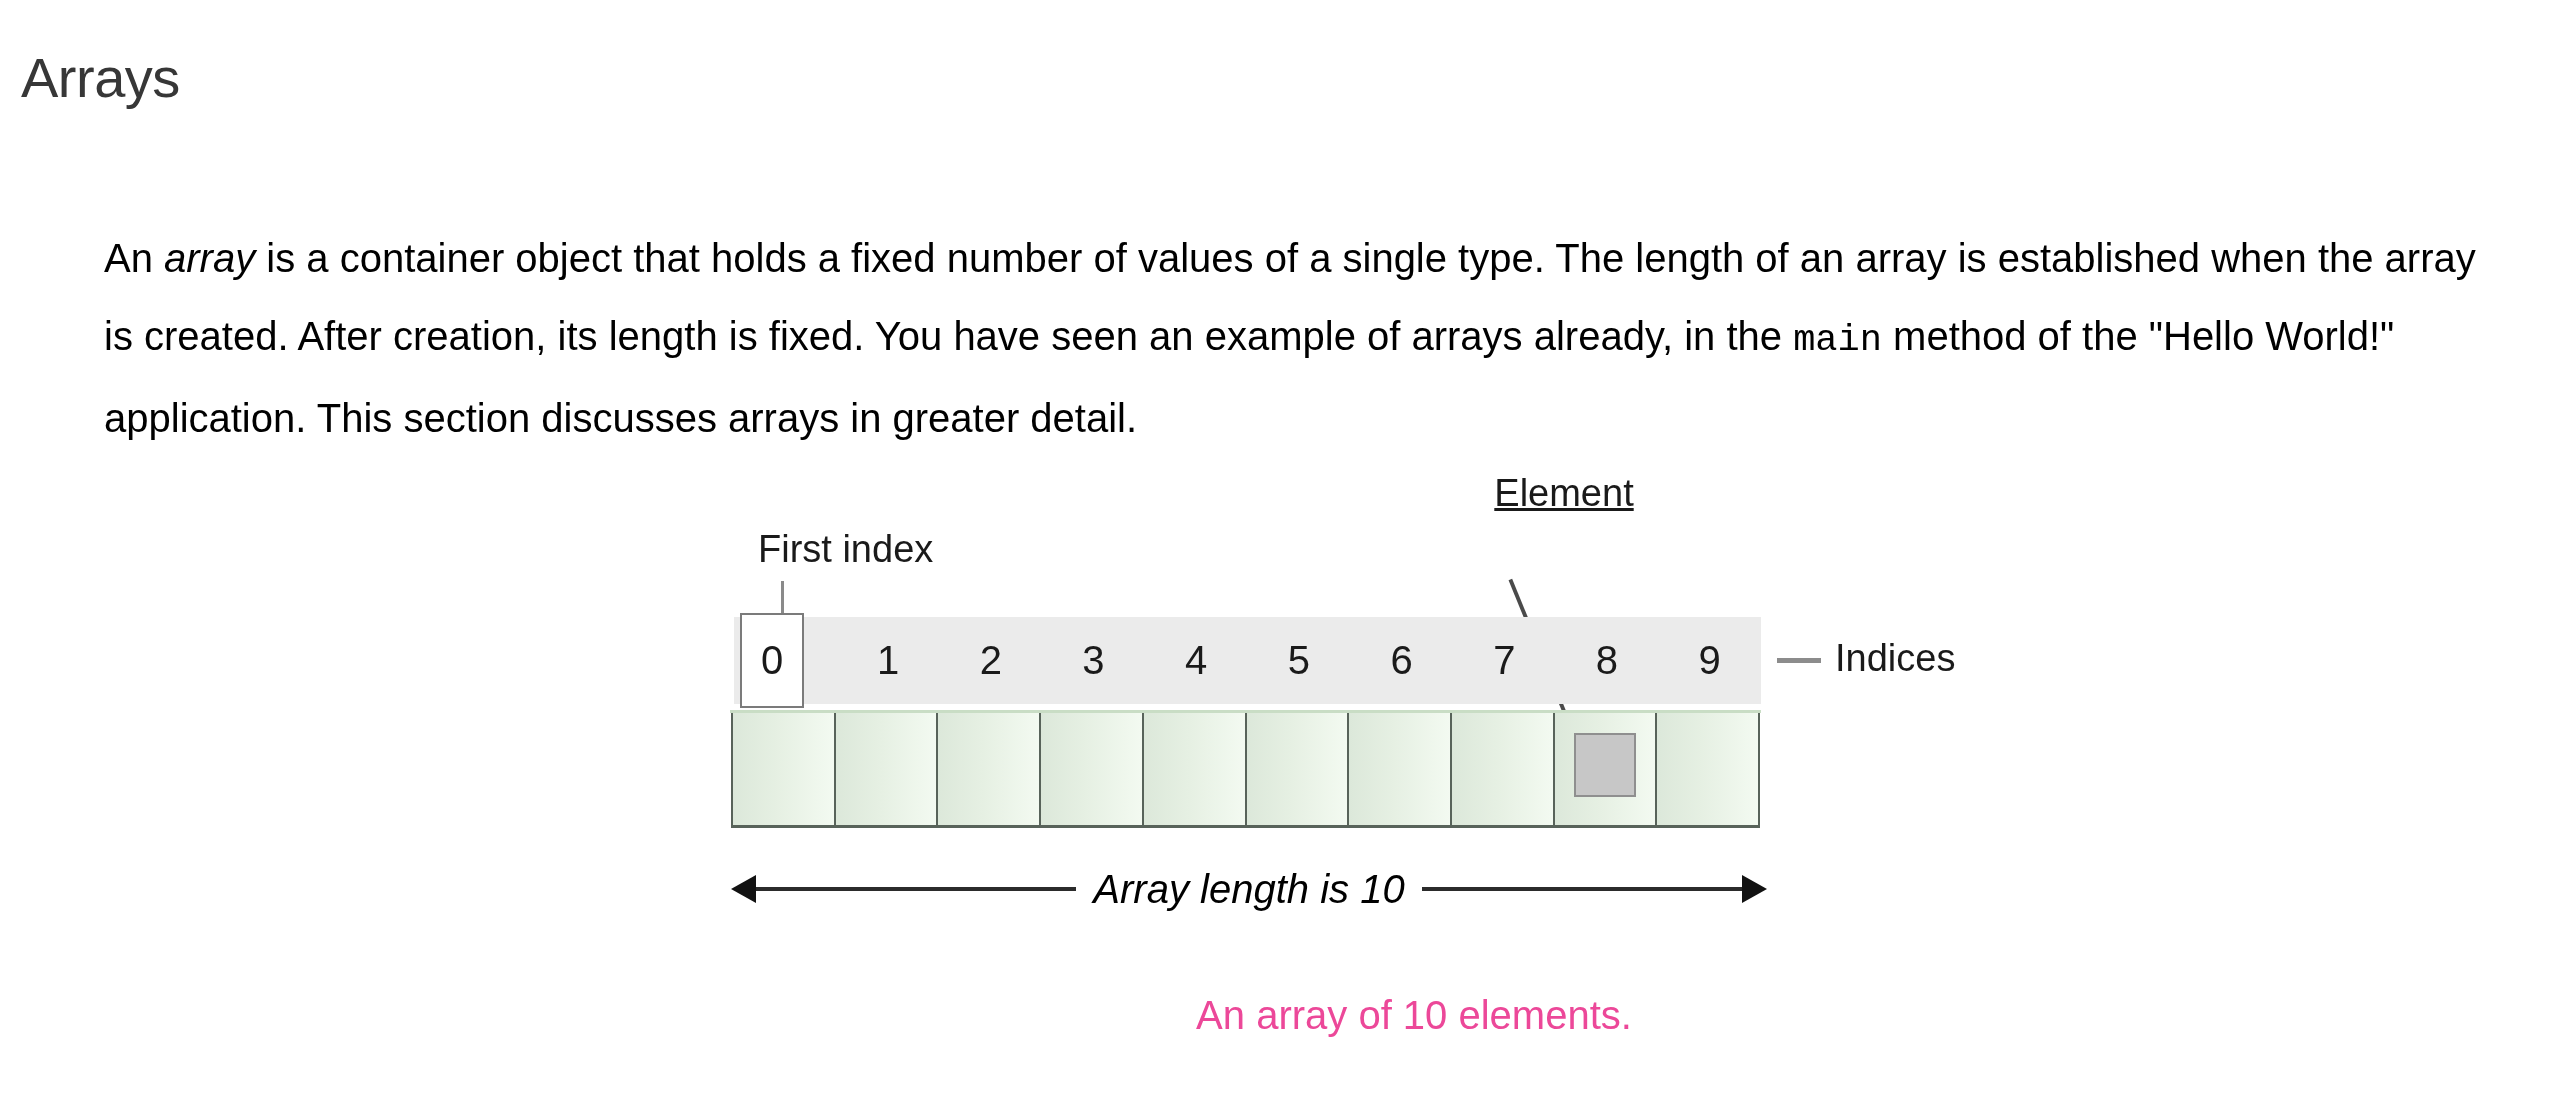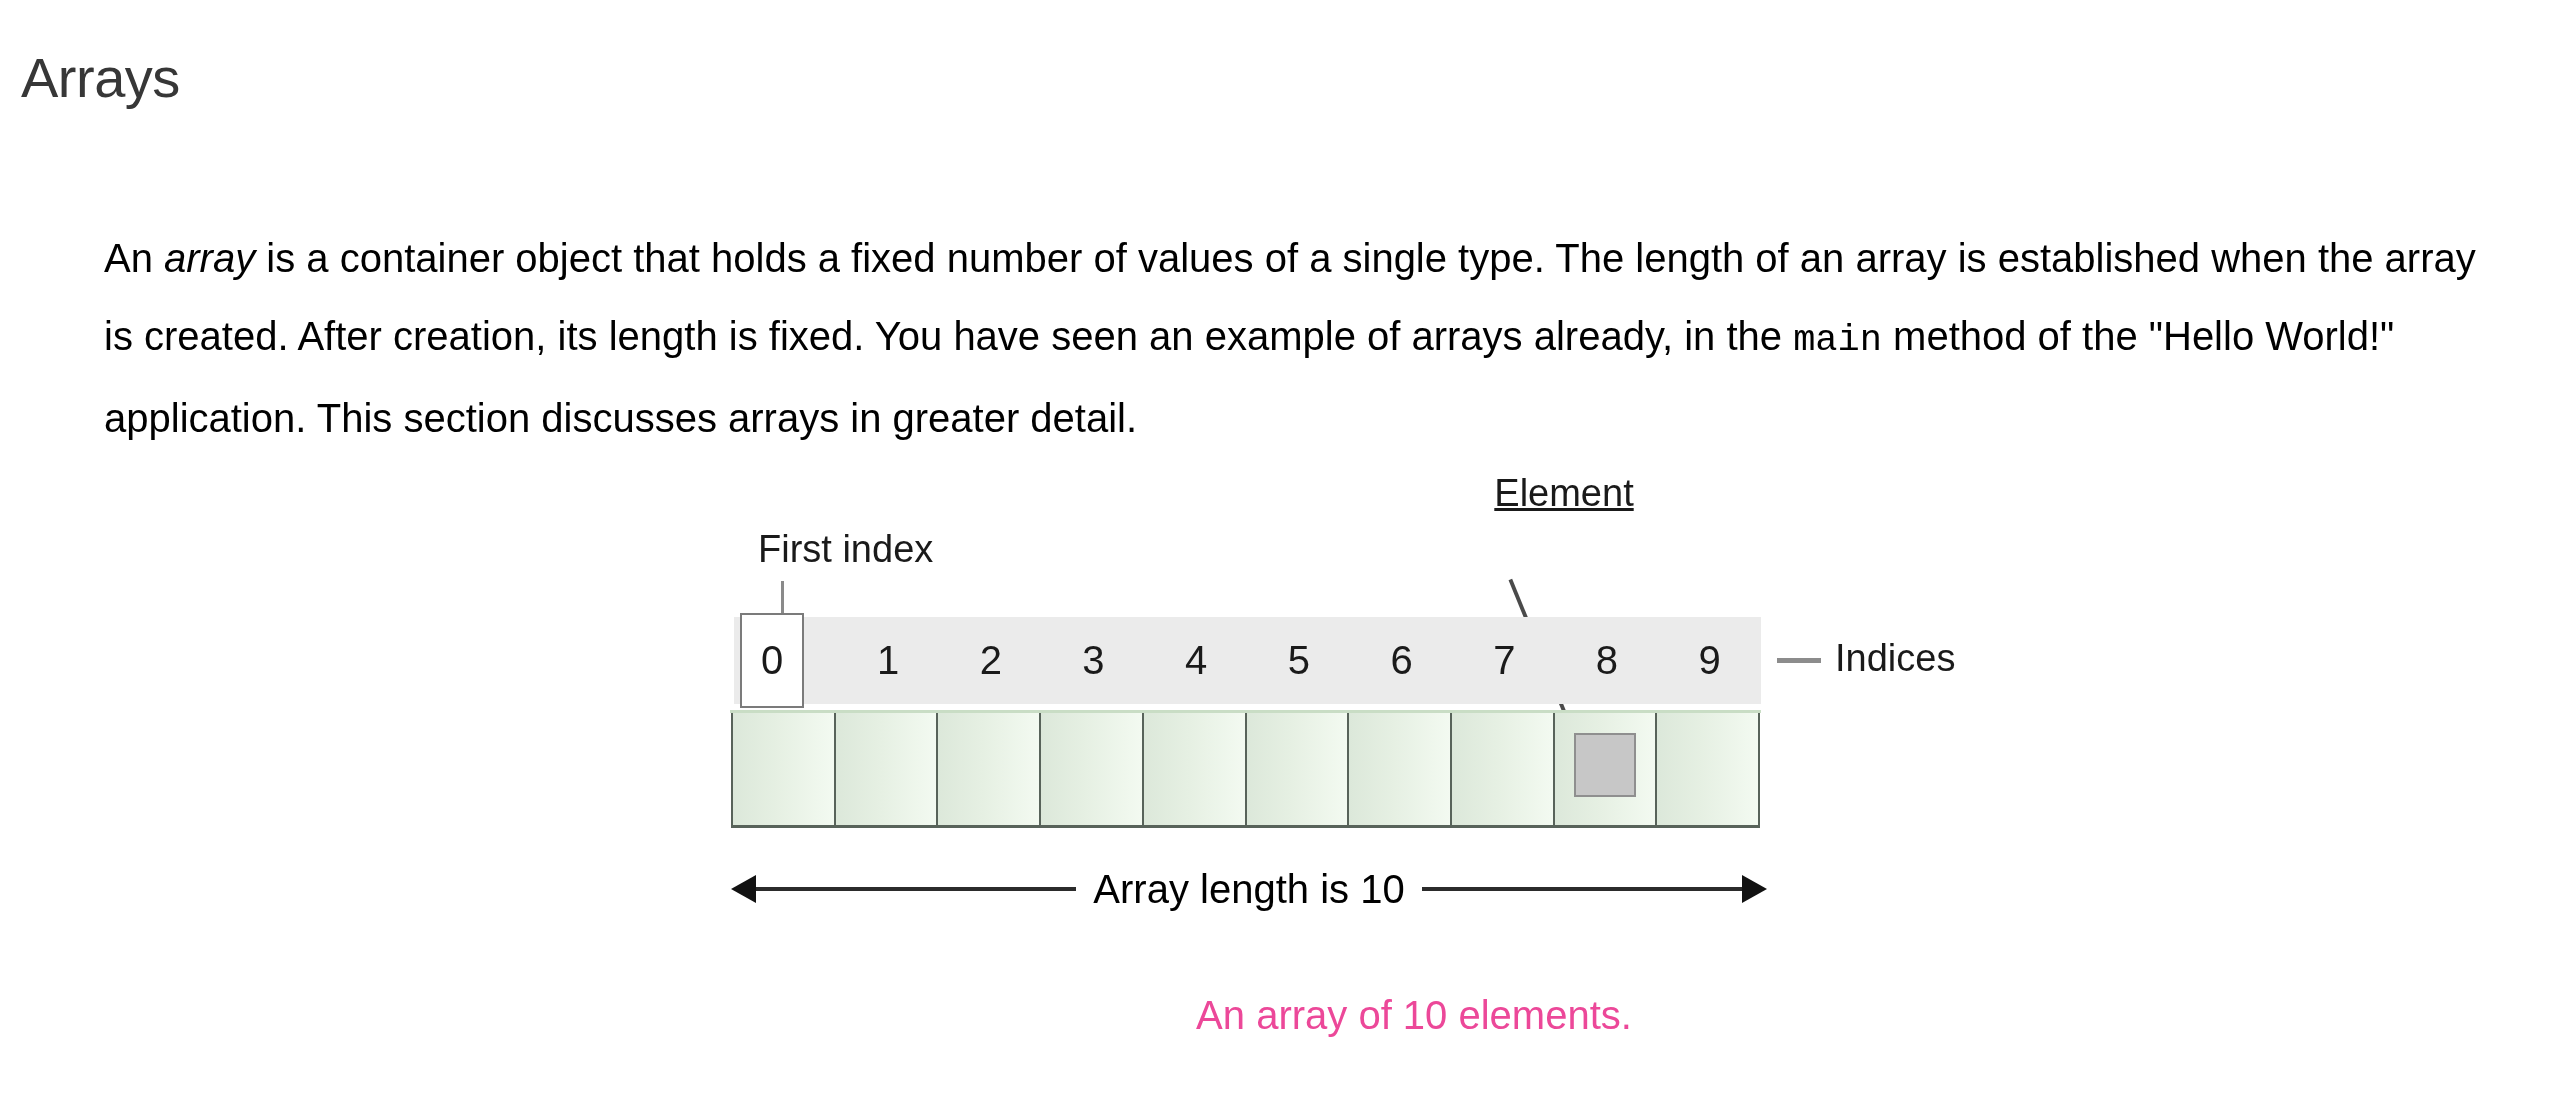--- a/index.html
+++ b/index.html
@@ -185,20 +185,21 @@
 
   
   .length-arrow-wrap {
     position: absolute;
     left: 731px;
     top: 860px;
     width: 1036px;
     height: 58px;
     display: flex;
     align-items: center;
+    font-style: italic;
   }
   .arrow-line {
     flex: 1 1 auto;
     height: 3.9px;
     background: #2b2b2b;
   }
   .arrow-head {
     width: 0; height: 0;
     border-top: 14.5px solid transparent;
     border-bottom: 14.5px solid transparent;

